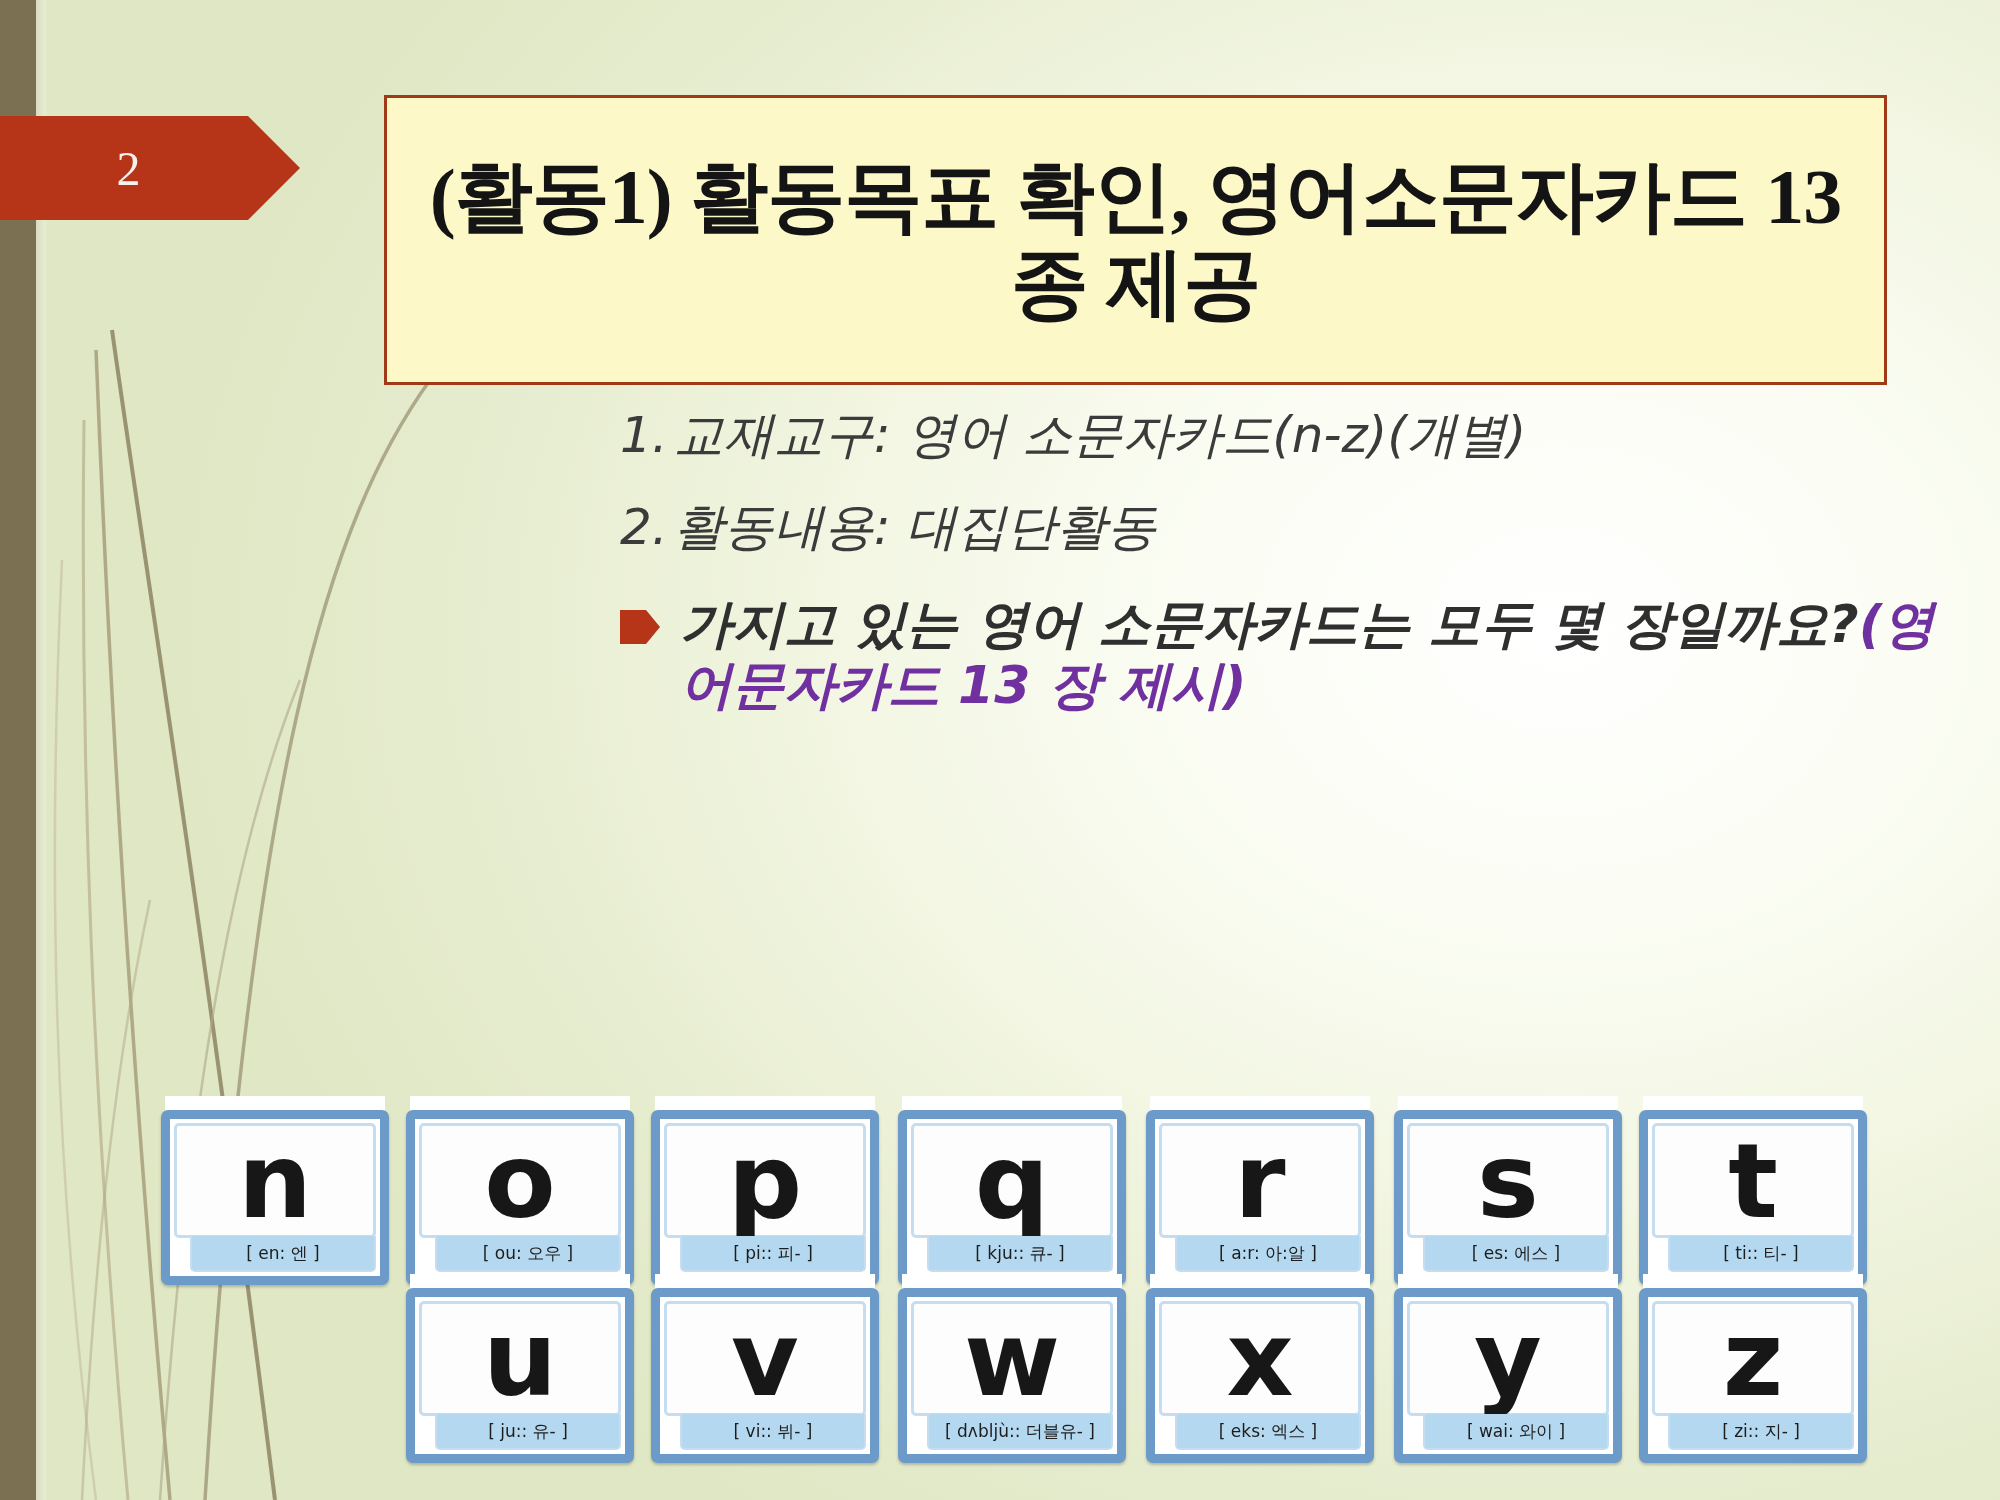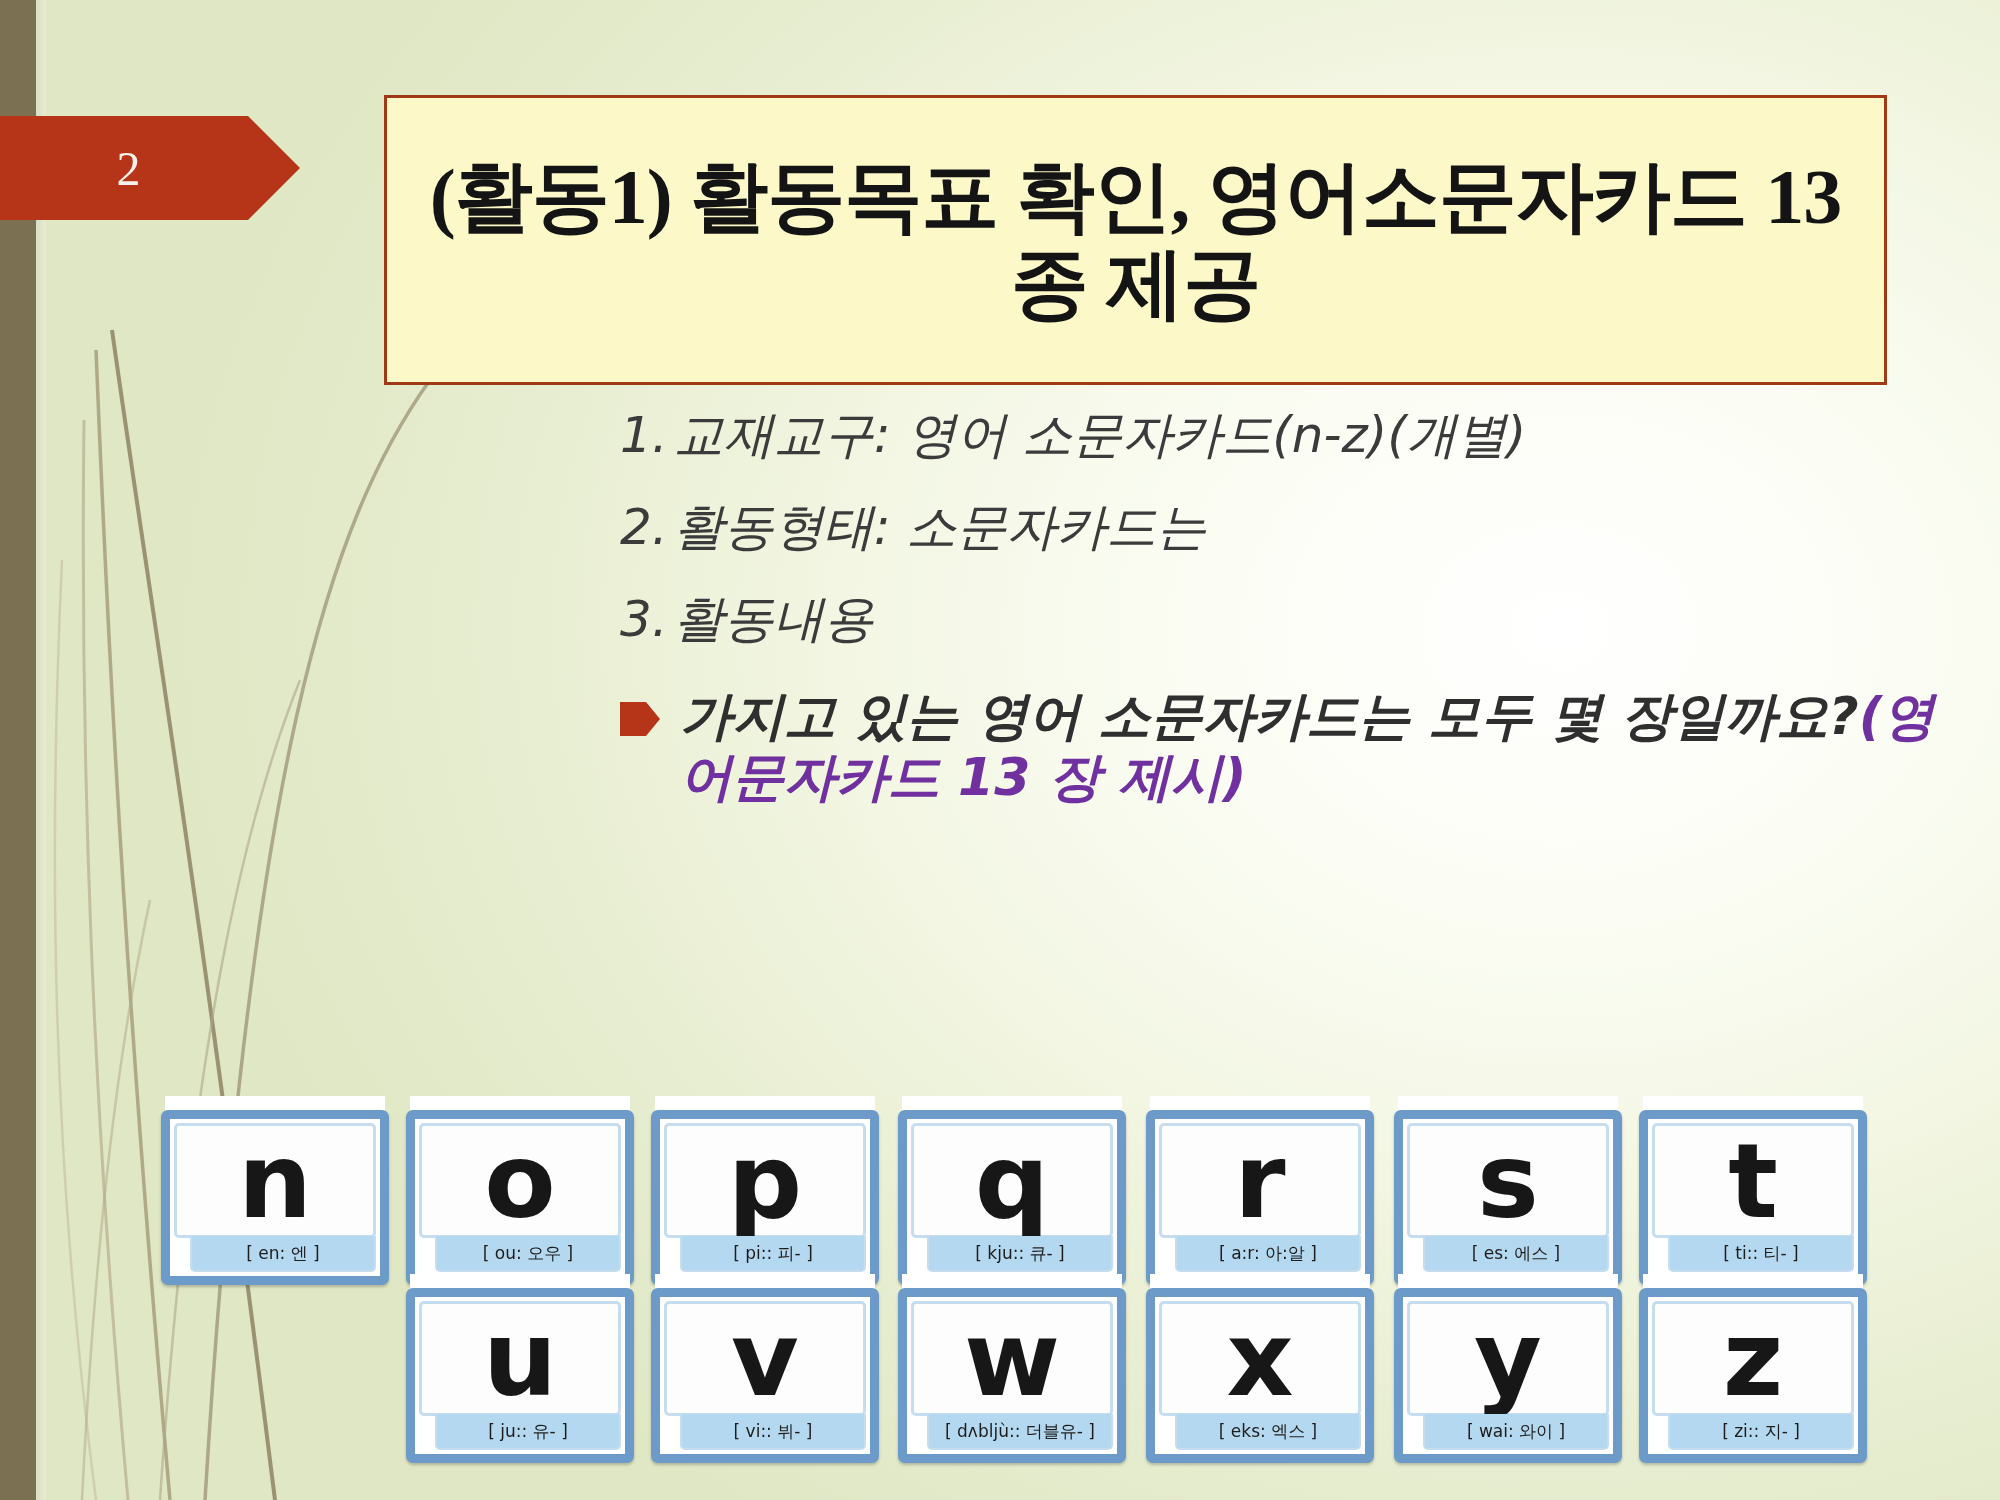--- a/index.html
+++ b/index.html
@@ -219,26 +219,23 @@
     <div id="title-text">(활동1) 활동목표 확인, 영어소문자카드 13종 제공</div>
   </div>
 
   <div id="body">
 
     <div class="num-item">
       <span class="idx">1.</span><span>교재교구: 영어 소문자카드(n-z)(개별)</span>
     </div>
 
     <div class="num-item">
-      <span class="idx">2.</span><span>활동형태: 소문자카드는</span>
-    </div>
-
-    <div class="num-item">
-      <span class="idx">3.</span><span>활동내용</span>
-    </div>
+      <span class="idx">2.</span><span>활동내용: 대집단활동</span>
+    </div>
+
 
     <div class="bullet-item">
       <span class="bullet-marker"></span>
       <span class="bullet-text"><span>가지고 있는 영어 소문자카드는 모두 몇 장일까요?</span><span class="hl-purple">(영어문자카드 13 장 제시)</span></span>
     </div>
 
 
 
   </div>
 

